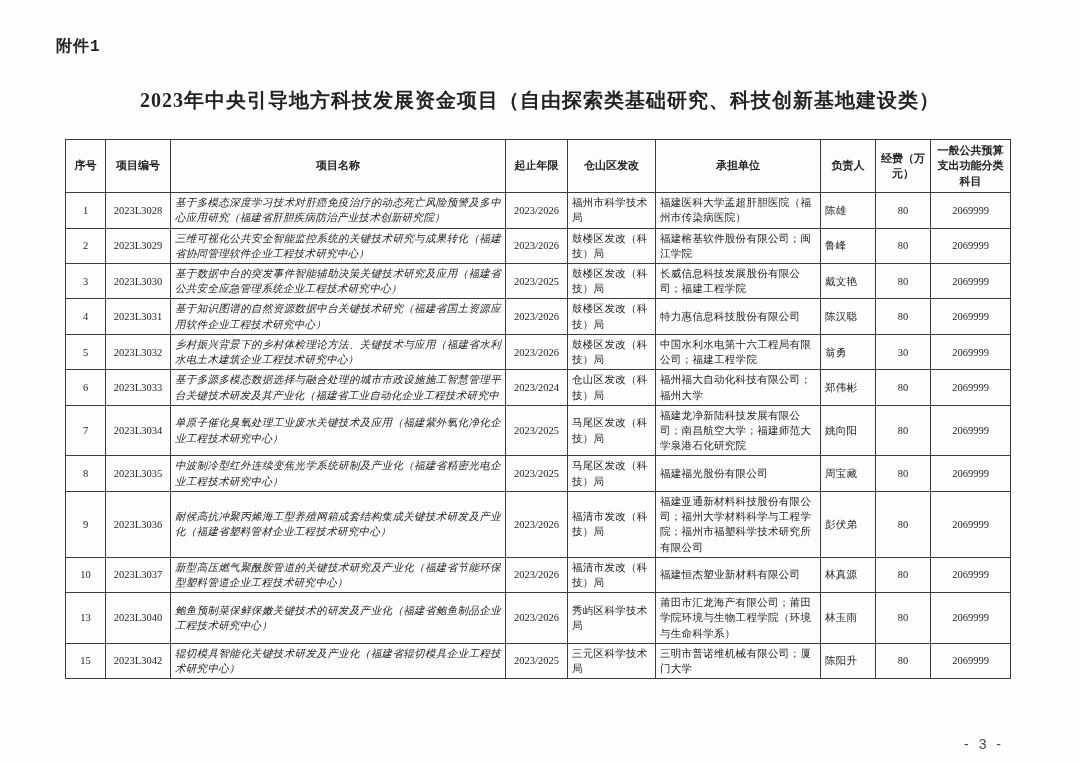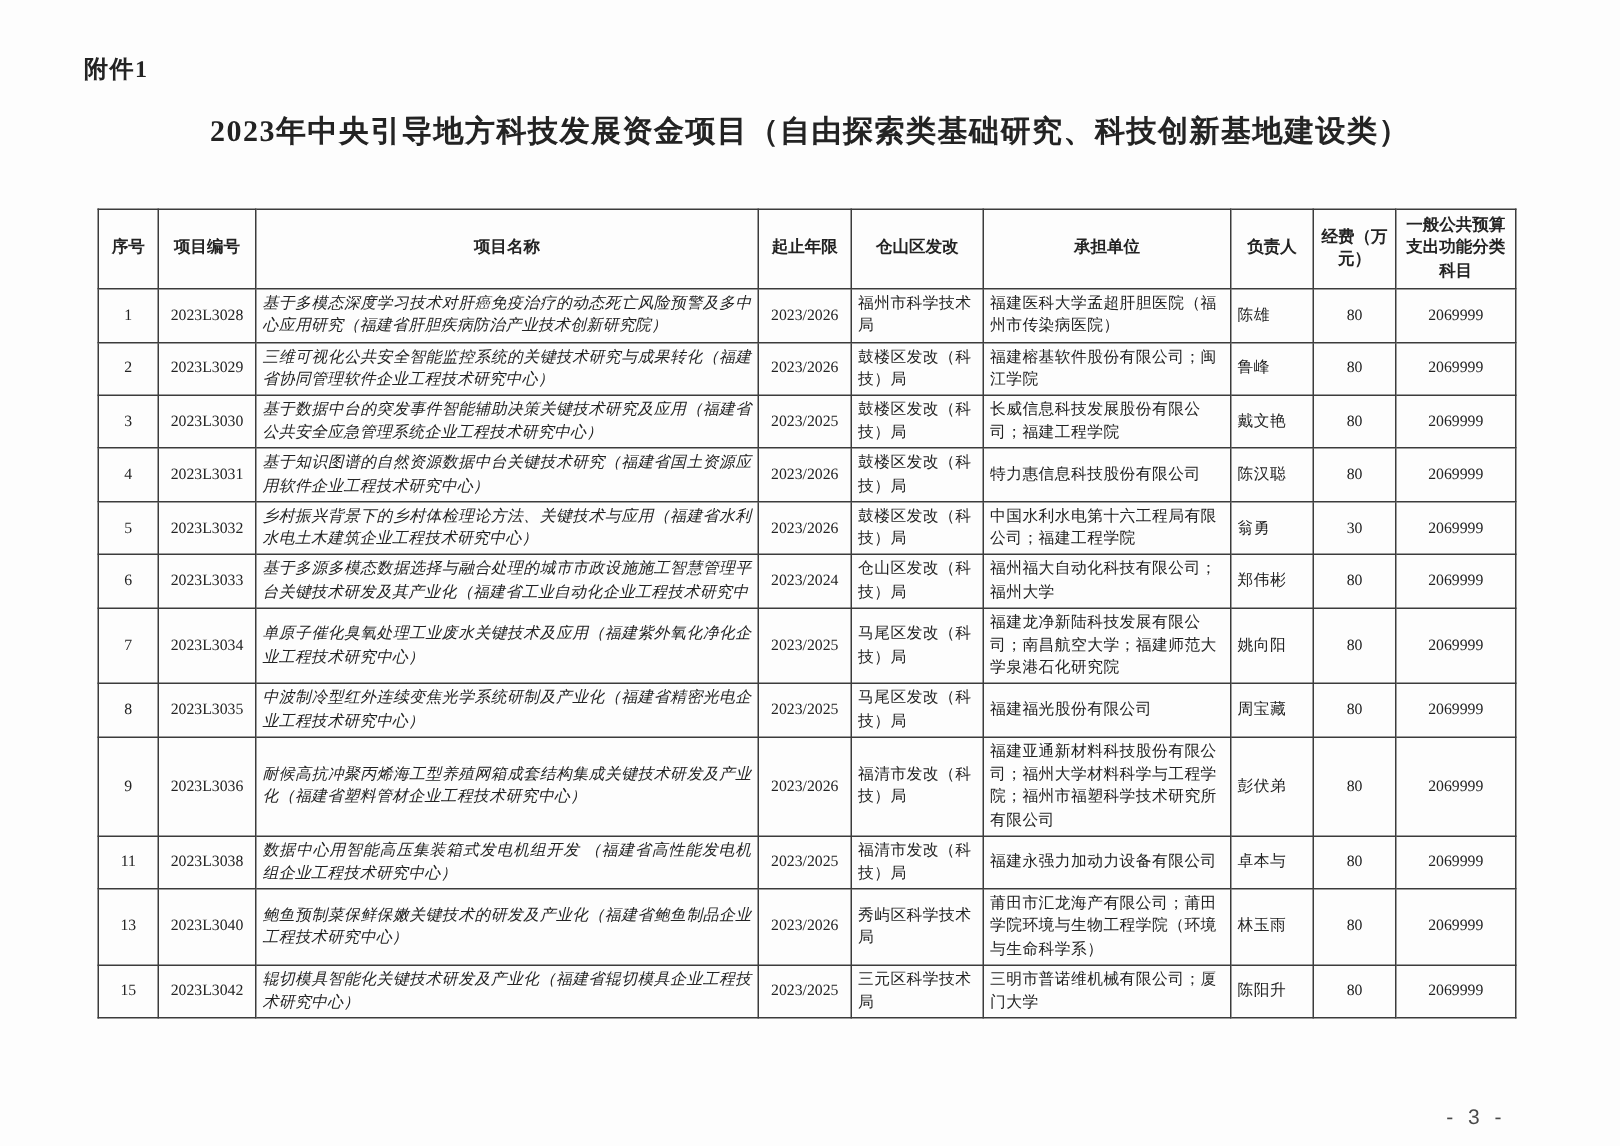--- a/index.html
+++ b/index.html
@@ -7,25 +7,25 @@
     width:1080px;height:764px;
     background:#fdfdfd;
     font-family:"Liberation Serif","DejaVu Serif",serif;
     color:#232323;
     position:relative;
     overflow:hidden;
   }
   .attachment{
     position:absolute;left:56px;top:36px;
     font-size:16px;font-weight:bold;letter-spacing:1px;
-    font-family:Liberation Serif, serif;
+    font-family:Liberation Mono, monospace;
     text-align:center;
   }
   .title{
-    position:absolute;top:72px;left:0;width:100%;
+    position:absolute;top:84px;left:0;width:100%;
     text-align:center;font-weight:bold;
     font-size:20px;line-height:1.6;letter-spacing:1px;
   }
   table.doc{
     position:absolute;left:65px;top:139px;
     width:945px;
     border-collapse:collapse;table-layout:fixed;
   }
   table.doc th,table.doc td{
     border:1px solid #3c3c3c;
@@ -181,27 +181,27 @@
         <td class="ac">2023L3036</td>
         <td class="jst">耐候高抗冲聚丙烯海工型养殖网箱成套结构集成关键技术研发及产业化（福建省塑料管材企业工程技术研究中心）</td>
         <td class="ac">2023/2026</td>
         <td class="al">福清市发改（科技）局</td>
         <td class="al">福建亚通新材料科技股份有限公司；福州大学材料科学与工程学院；福州市福塑科学技术研究所有限公司</td>
         <td class="al">彭伏弟</td>
         <td class="ac">80</td>
         <td class="ac">2069999</td>
       </tr>
       <tr>
-        <td class="ac">11</td>
-        <td class="ac">2023L3038</td>
-        <td class="jst">数据中心用智能高压集装箱式发电机组开发 （福建省高性能发电机组企业工程技术研究中心）</td>
-        <td class="ac">2023/2025</td>
+        <td class="ac">10</td>
+        <td class="ac">2023L3037</td>
+        <td class="jst">新型高压燃气聚酰胺管道的关键技术研究及产业化（福建省节能环保型塑料管道企业工程技术研究中心）</td>
+        <td class="ac">2023/2026</td>
         <td class="al">福清市发改（科技）局</td>
-        <td class="al">福建永强力加动力设备有限公司</td>
-        <td class="al">卓本与</td>
+        <td class="al">福建恒杰塑业新材料有限公司</td>
+        <td class="al">林真源</td>
         <td class="ac">80</td>
         <td class="ac">2069999</td>
       </tr>
       <tr>
         <td class="ac">13</td>
         <td class="ac">2023L3040</td>
         <td class="jst">鲍鱼预制菜保鲜保嫩关键技术的研发及产业化（福建省鲍鱼制品企业工程技术研究中心）</td>
         <td class="ac">2023/2026</td>
         <td class="al">秀屿区科学技术局</td>
         <td class="al">莆田市汇龙海产有限公司；莆田学院环境与生物工程学院（环境与生命科学系）</td>

